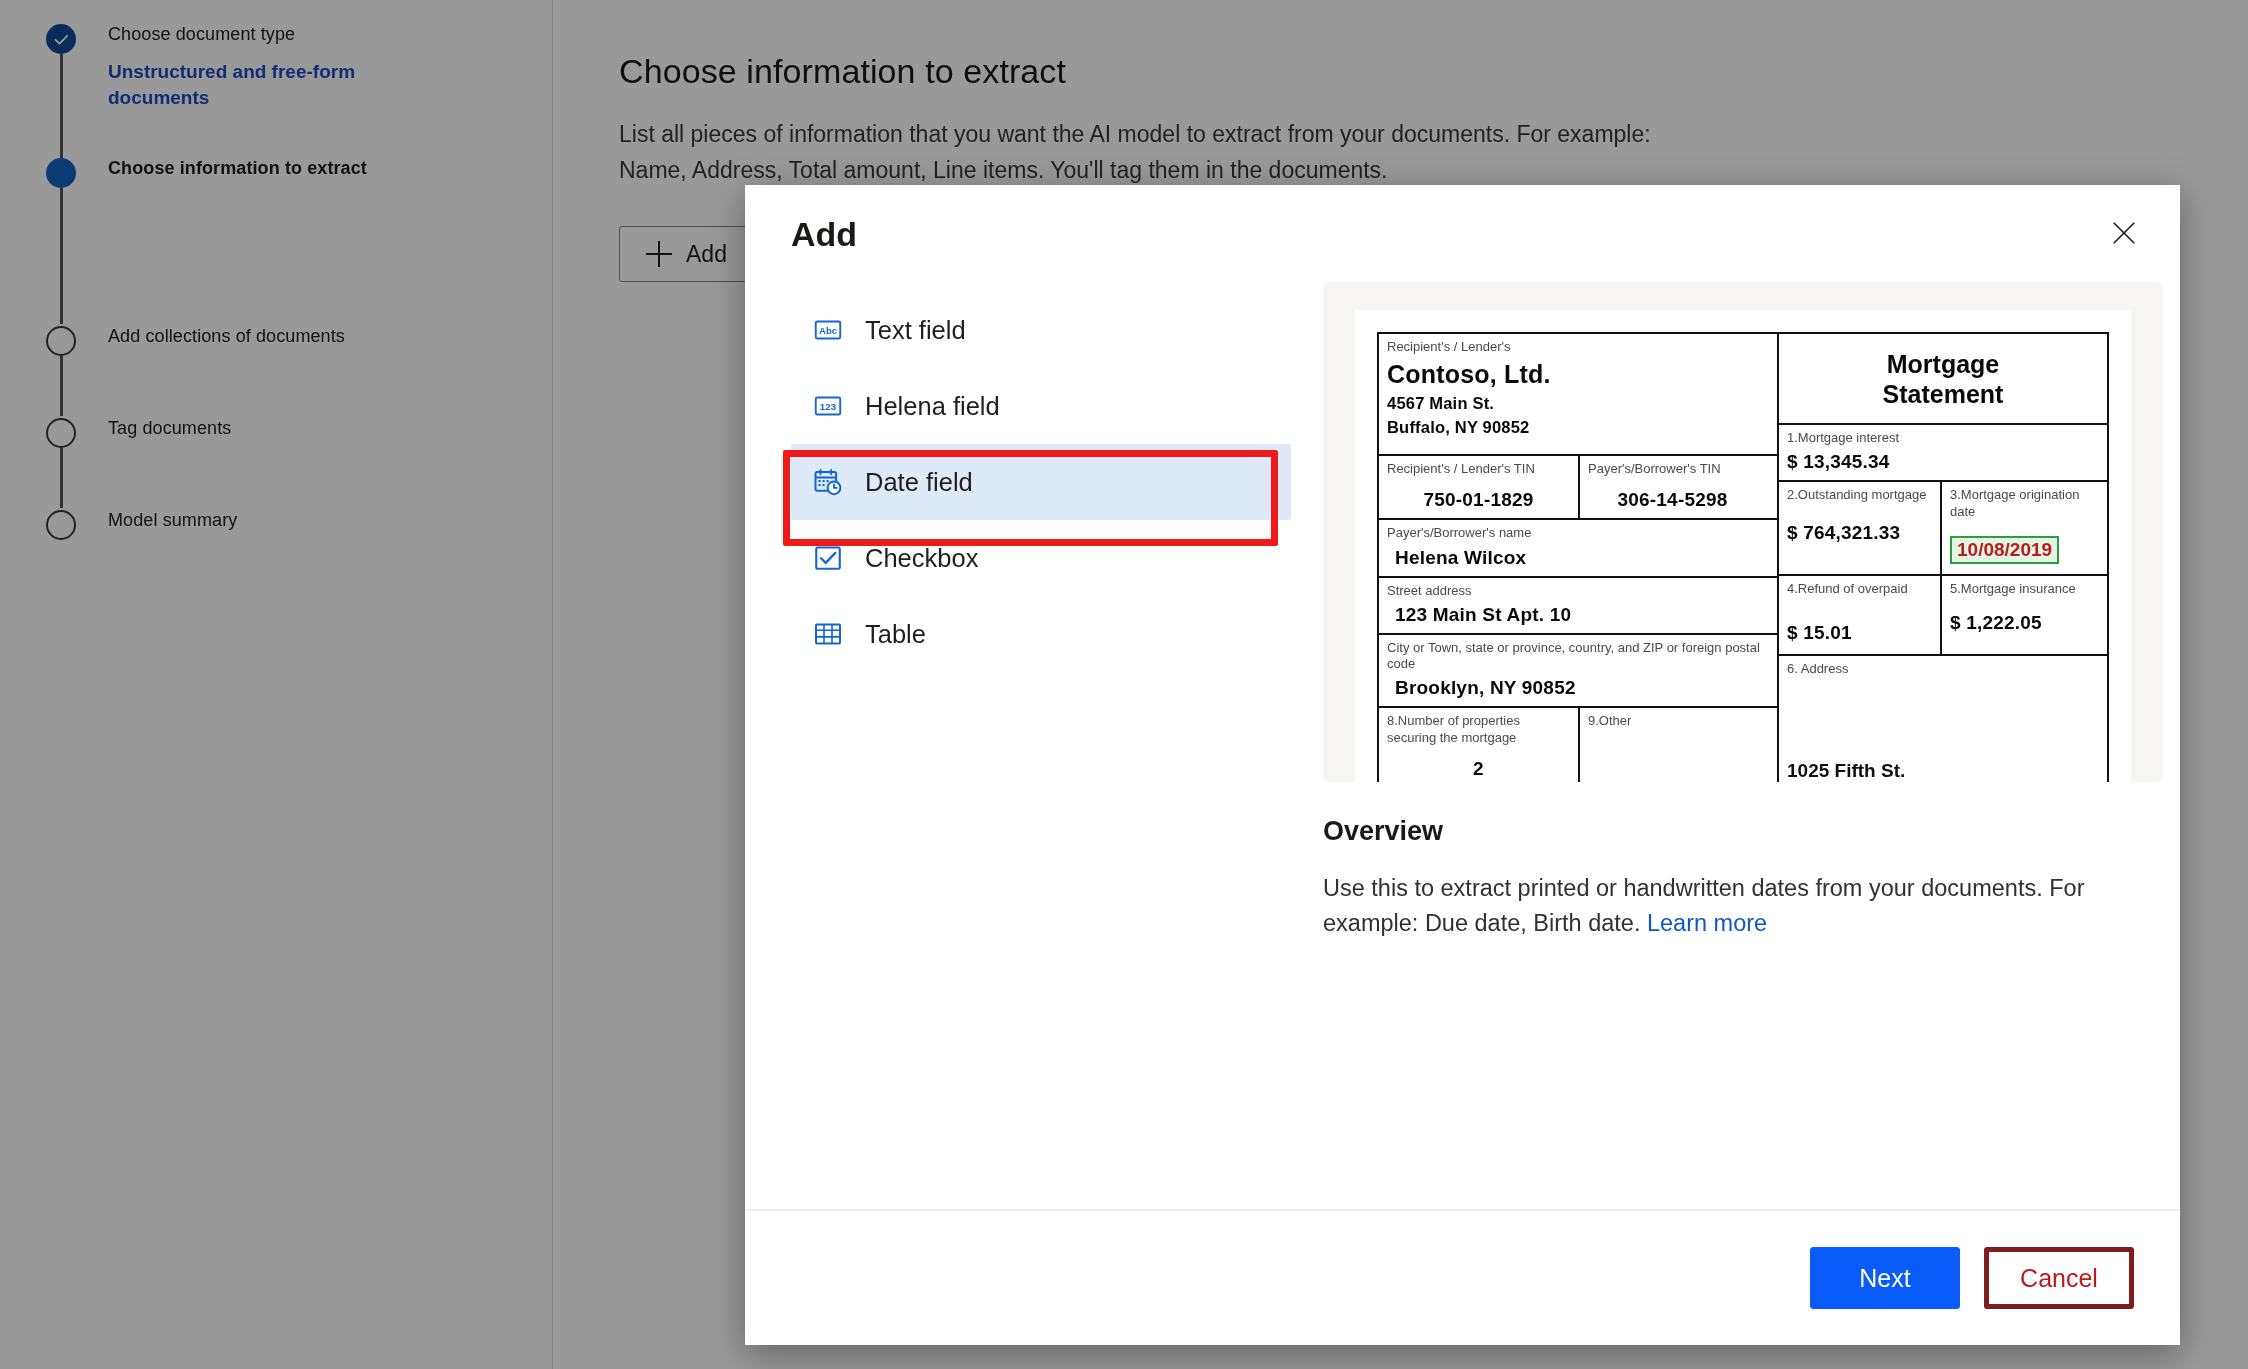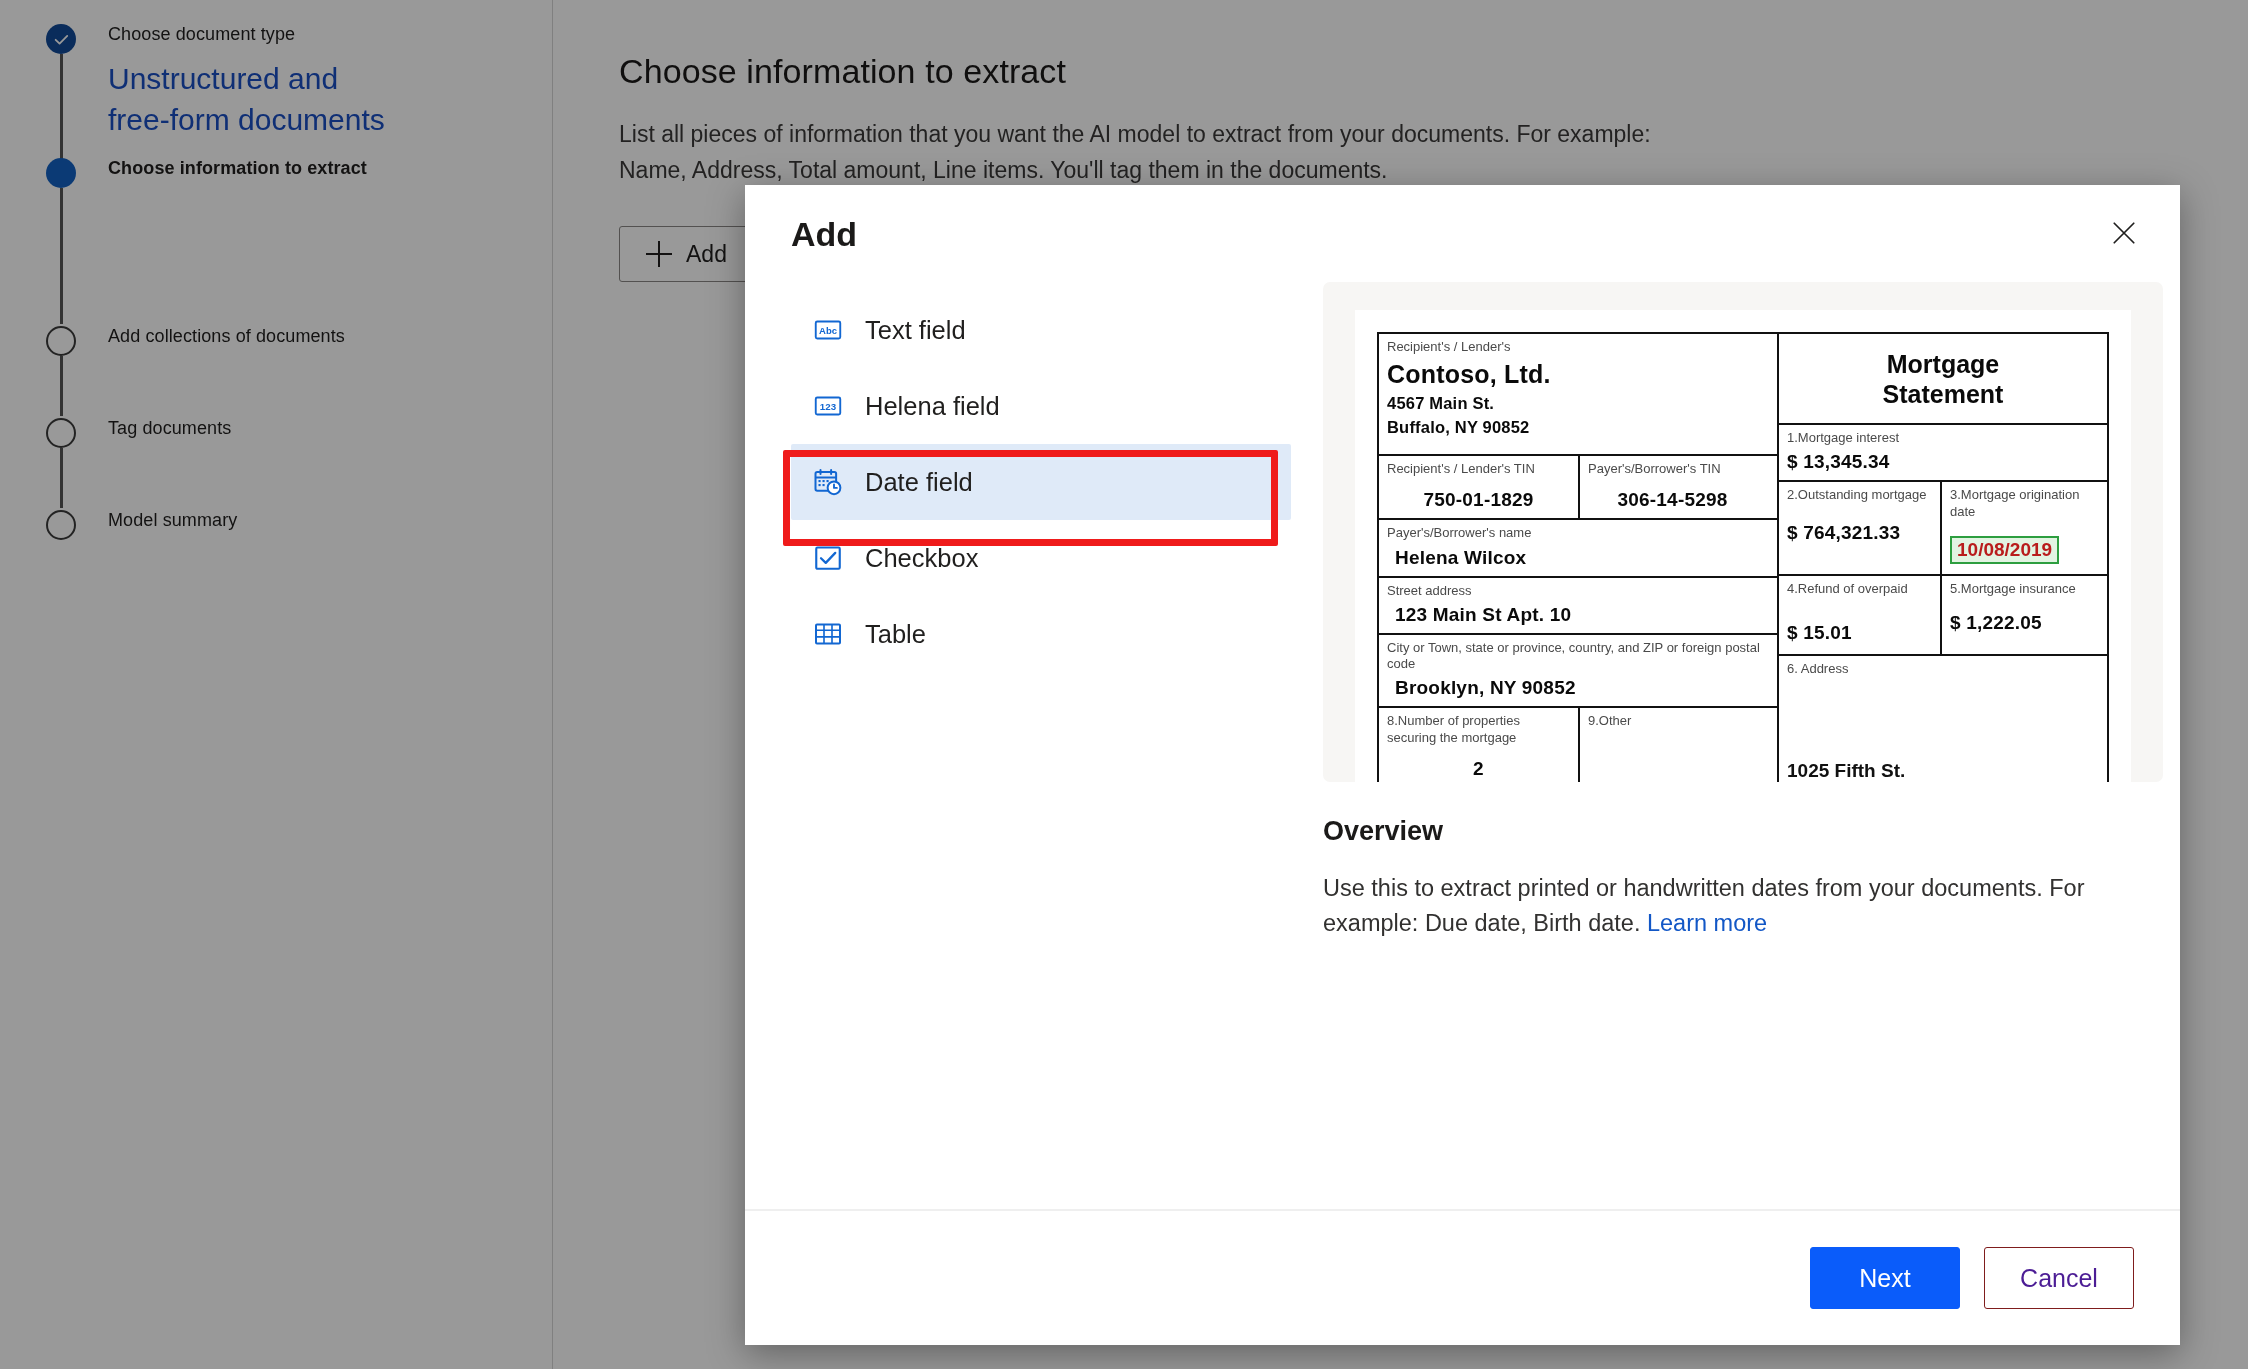--- a/index.html
+++ b/index.html
@@ -41,22 +41,23 @@
   .connector {
     width: 3px; background: #555555;
     margin-left: 13.5px;
   }
   .step-text { padding-left: 18px; padding-top: 5px; }
   .step-title {
     font-size: 18px; color: #201f1e; line-height: 1.3; letter-spacing: .1px;
   }
   .step-title.bold { font-weight: bold; }
   .step-sub {
-    font-size: 30px; color: #1a4fc4; line-height: 1.35; margin-top: 13px;
+    font-size: 19px; color: #1a4fc4; line-height: 1.35; margin-top: 13px;
     max-width: 300px;
+    font-weight: bold;
   }
 
   .content { flex: 1; padding: 52px 0 0 66px; position: relative; }
   .content-title {
     font-size: 34px; color: #1b1a19; font-weight: normal; margin: 0 0 26px 0;
     letter-spacing: .1px;
   }
   .content-desc {
     font-size: 23px; color: #3b3a39; line-height: 1.55; max-width: 1075px;
     margin: 0 0 38px 0;
@@ -173,21 +174,21 @@
     flex: 0 0 auto; border-top: 2px solid #efefef;
     padding: 36px 46px 36px 0;
     display: flex; justify-content: flex-end; gap: 24px; align-items: center;
   }
   .btn {
     height: 62px; min-width: 150px; padding: 0 26px;
     font-size: 25px; border-radius: 3px; cursor: pointer;
     font-family: Liberation Sans, sans-serif;
   }
   .btn-primary { background: #0a5cfa; border: 1px solid #0a5cfa; color: #ffffff; }
-  .btn-secondary { background: #ffffff; border: 1px solid #7f1d1d; color: #4c1d95; }
+  .btn-secondary { background: #ffffff; border: 5px solid #7f1d1d; color: #b91c1c; }
 </style>
 </head>
 <body>
 
 <div id="root">
 
   <div class="page">
 
     <div class="sidebar">
       <div class="sidebar-divider"></div>

